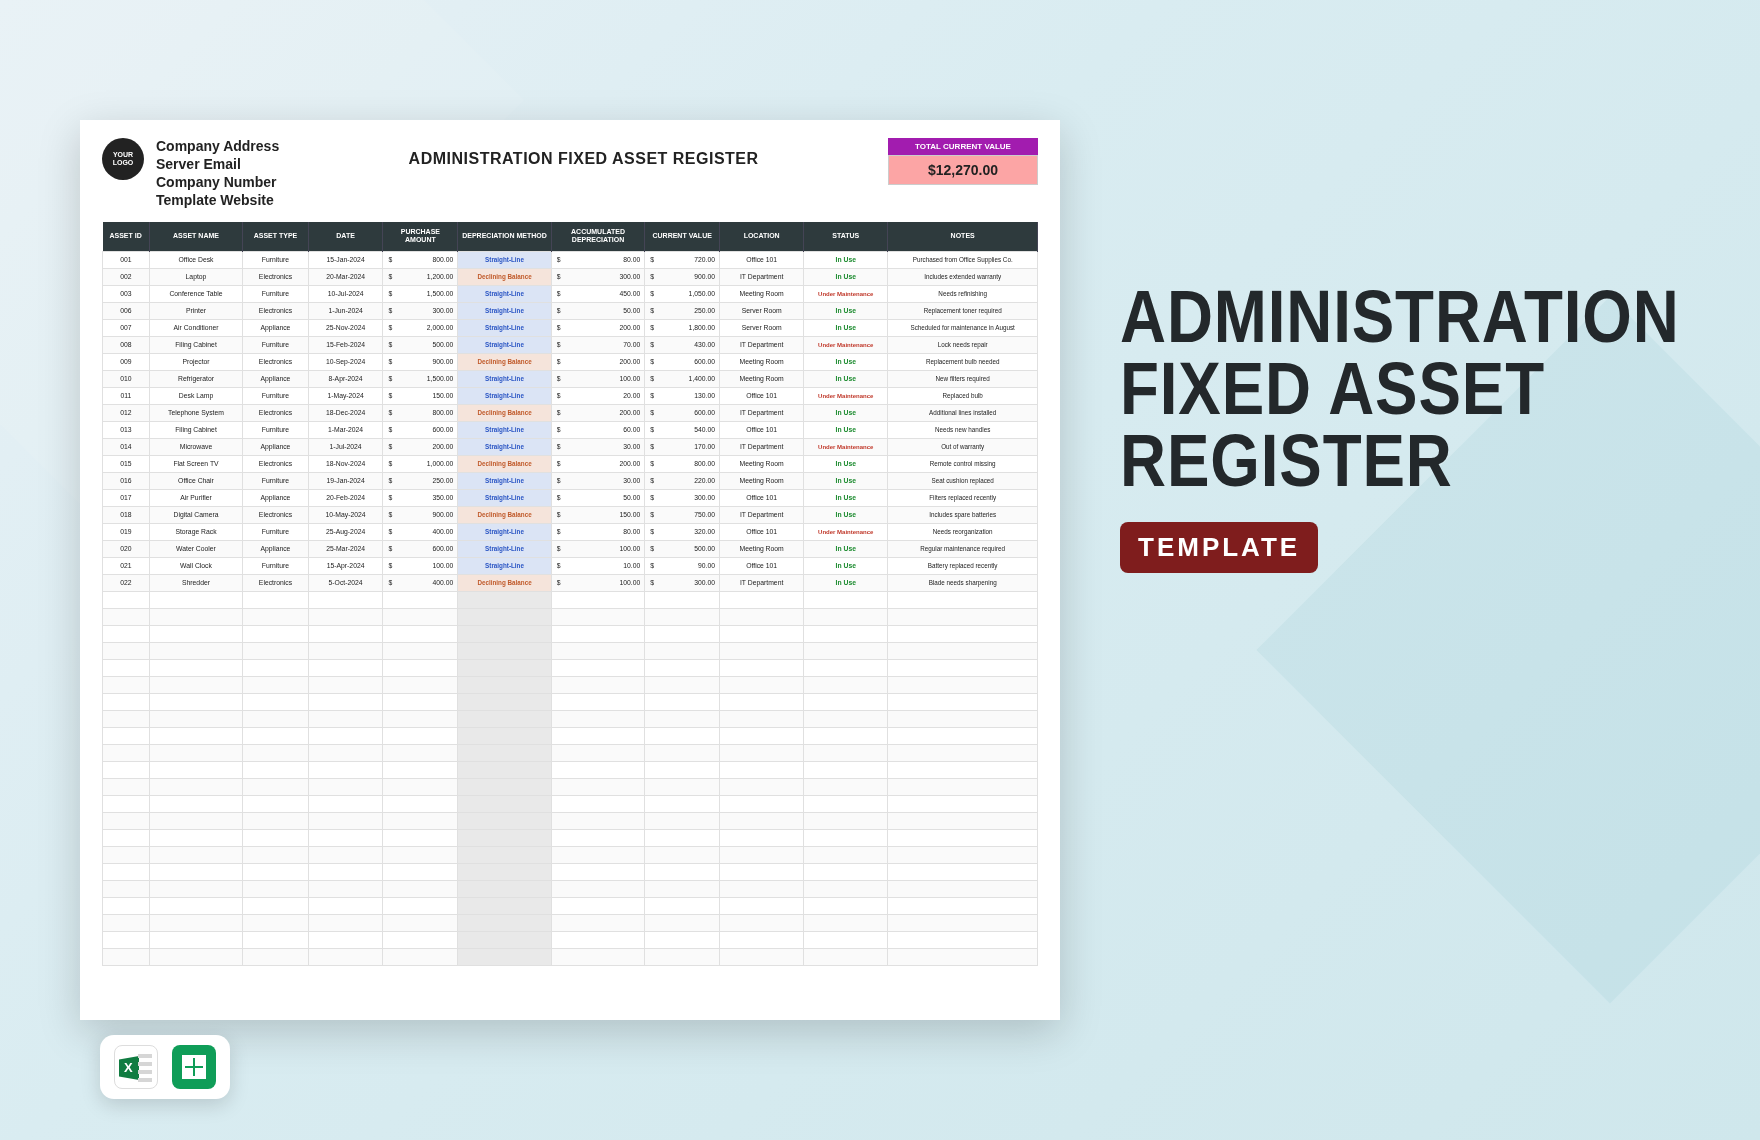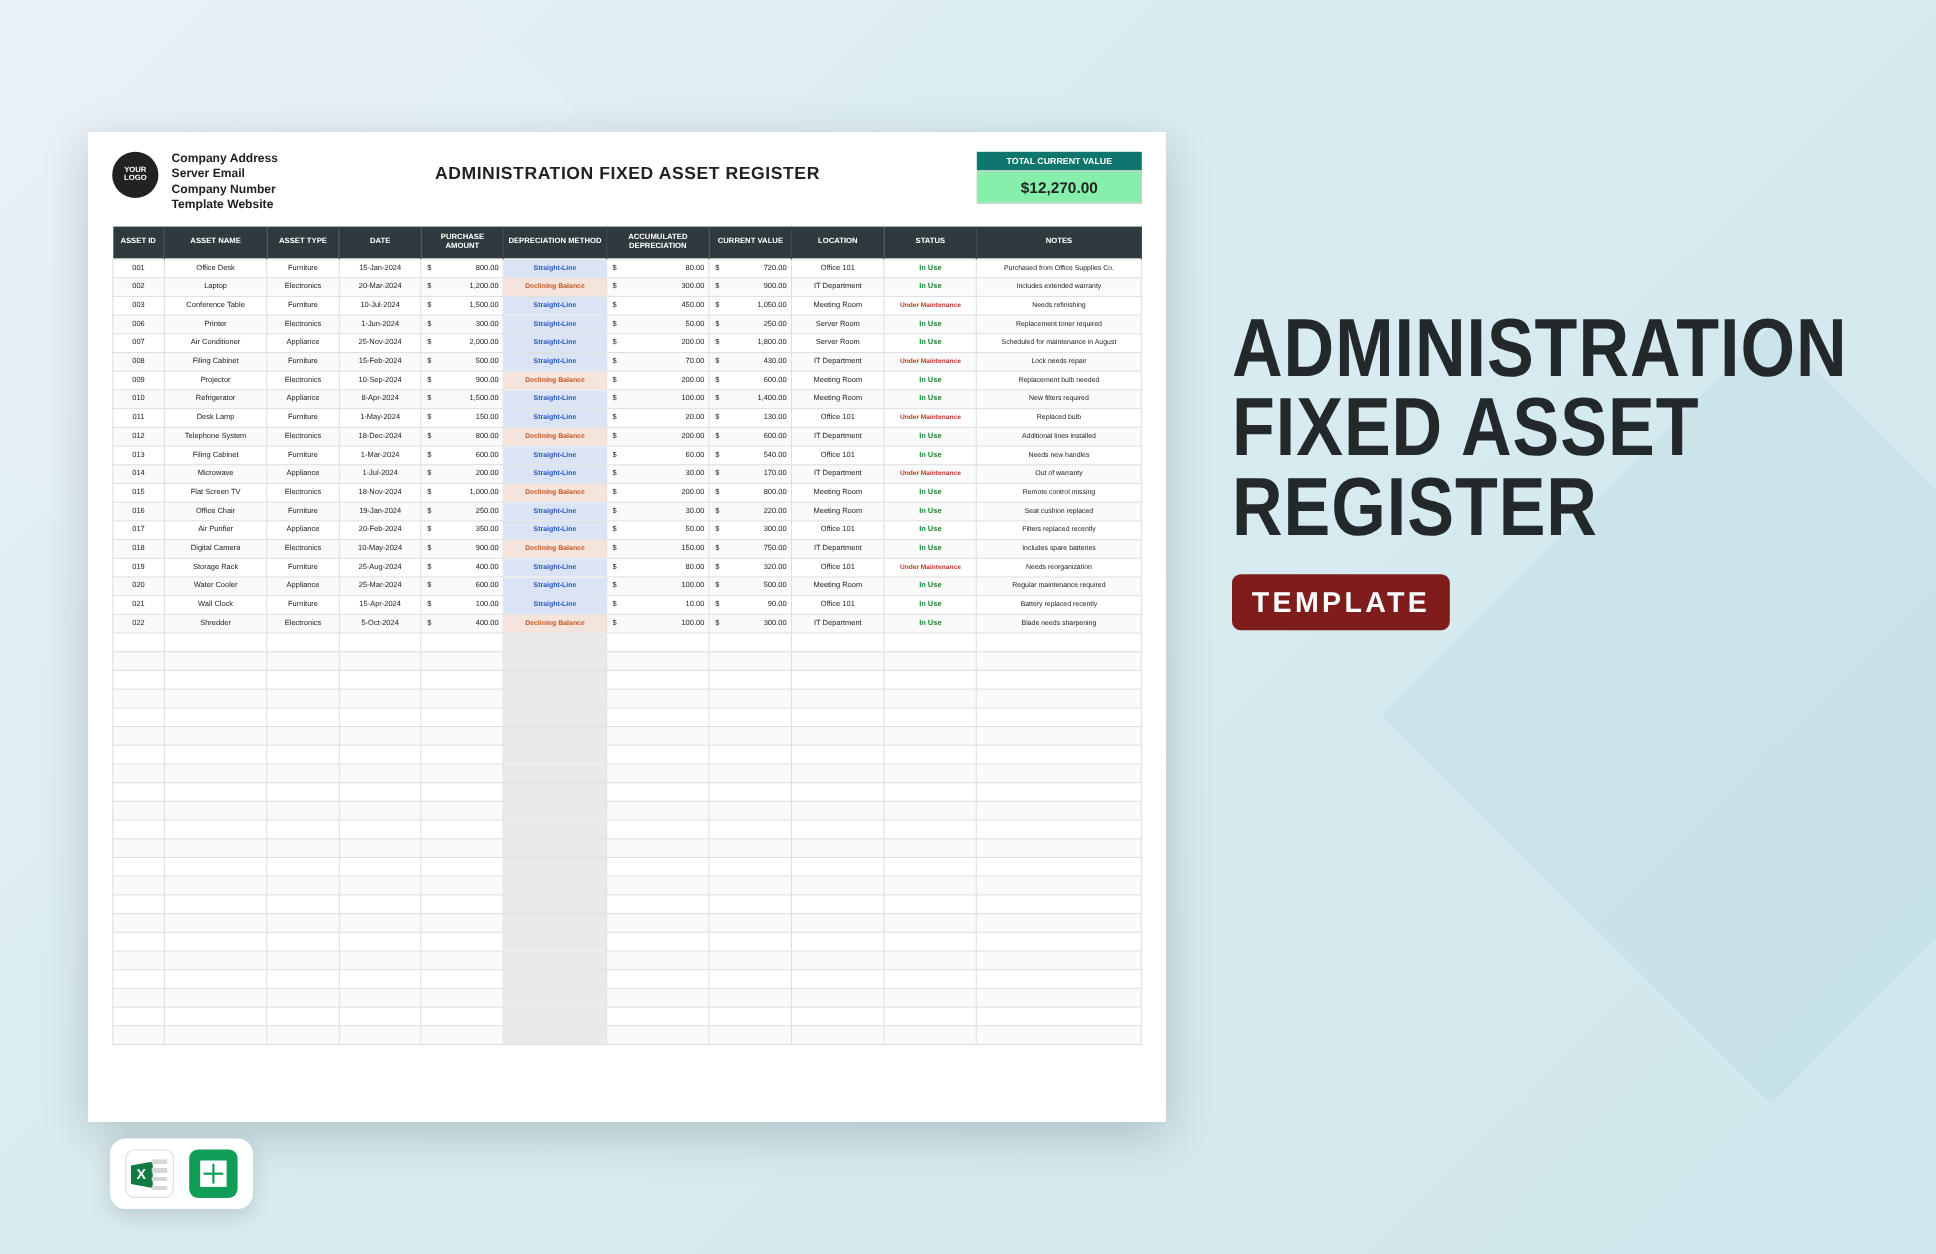--- a/index.html
+++ b/index.html
@@ -18,27 +18,27 @@
     position:absolute; left:80px; top:120px;
     width:980px; height:900px;
     background:#fff; box-shadow:0 12px 40px rgba(0,0,0,.18);
     padding:18px 22px 22px 22px;
     font-size:8px; color:#222;
   }
   .sheet-header { display:flex; align-items:flex-start; gap:12px; margin-bottom:14px;}
   .logo { width:42px; height:42px; border-radius:50%; background:#222; color:#fff;
           display:flex; align-items:center; justify-content:center; font-size:7px;
           text-align:center; line-height:1.1; font-weight:bold; }
-  .company-lines { display:flex; flex-direction:column; gap:2px; font-size:11px; font-weight:bold;}
+  .company-lines { display:flex; flex-direction:column; gap:2px; font-size:14px; font-weight:bold;}
   .title-block { flex:1; text-align:center; }
   .title-block h1 { font-size:16px; font-weight:900; letter-spacing:.5px; margin-top:12px;}
   .total-box { width:150px; }
-  .total-box .hdr { background:#0f766e; color:#fff; font-size:8px; font-weight:bold;
+  .total-box .hdr { background:#a21caf; color:#fff; font-size:8px; font-weight:bold;
                     text-align:center; padding:4px 0;}
-  .total-box .val { background:#86efac; border:1px solid #ccc; font-size:14px; font-weight:bold;
+  .total-box .val { background:#fca5a5; border:1px solid #ccc; font-size:14px; font-weight:bold;
                     text-align:center; padding:6px 0;}
 
   table { width:100%; border-collapse:collapse; table-layout:fixed; }
   thead th {
     background:#2e3a3d; color:#fff; font-size:7px; font-weight:bold;
     padding:6px 2px; text-align:center; border-right:1px solid #445;
     text-transform:uppercase; line-height:1.2;
   }
   tbody td {
     border:1px solid #e0e0e0; font-size:6.8px; padding:3px 3px;

